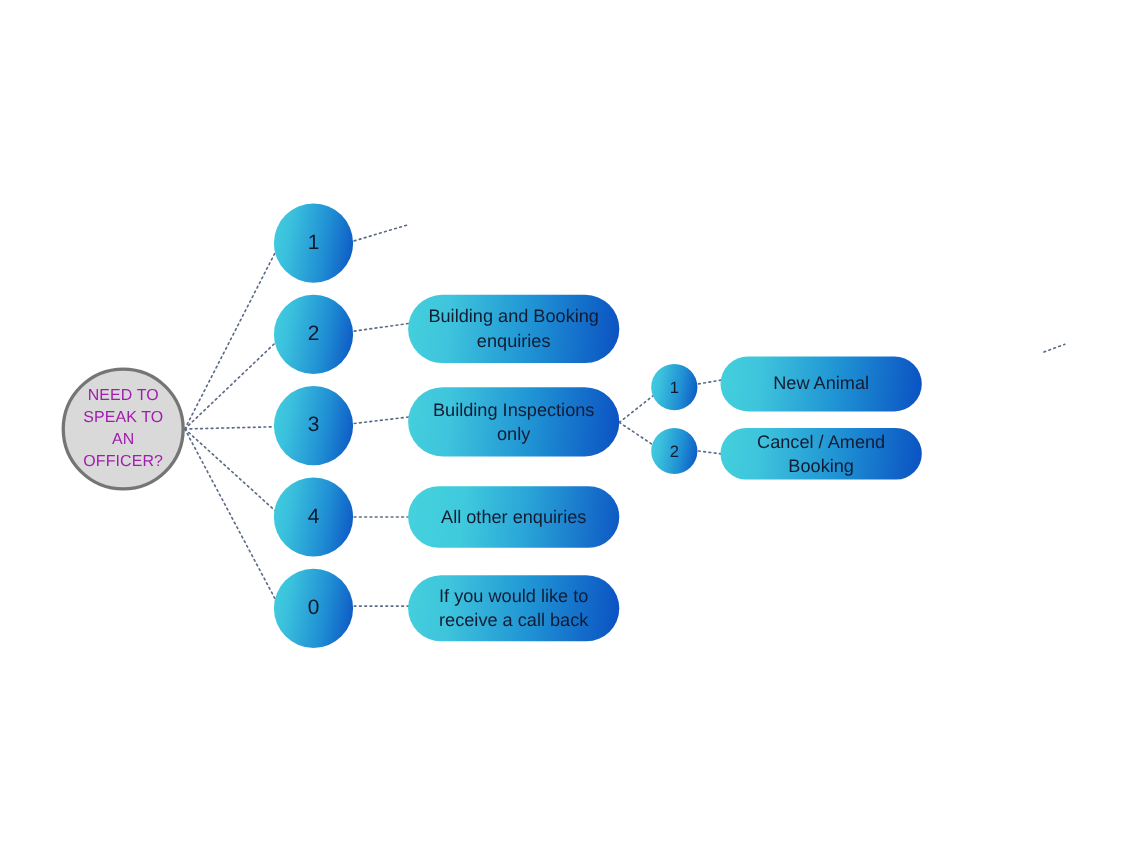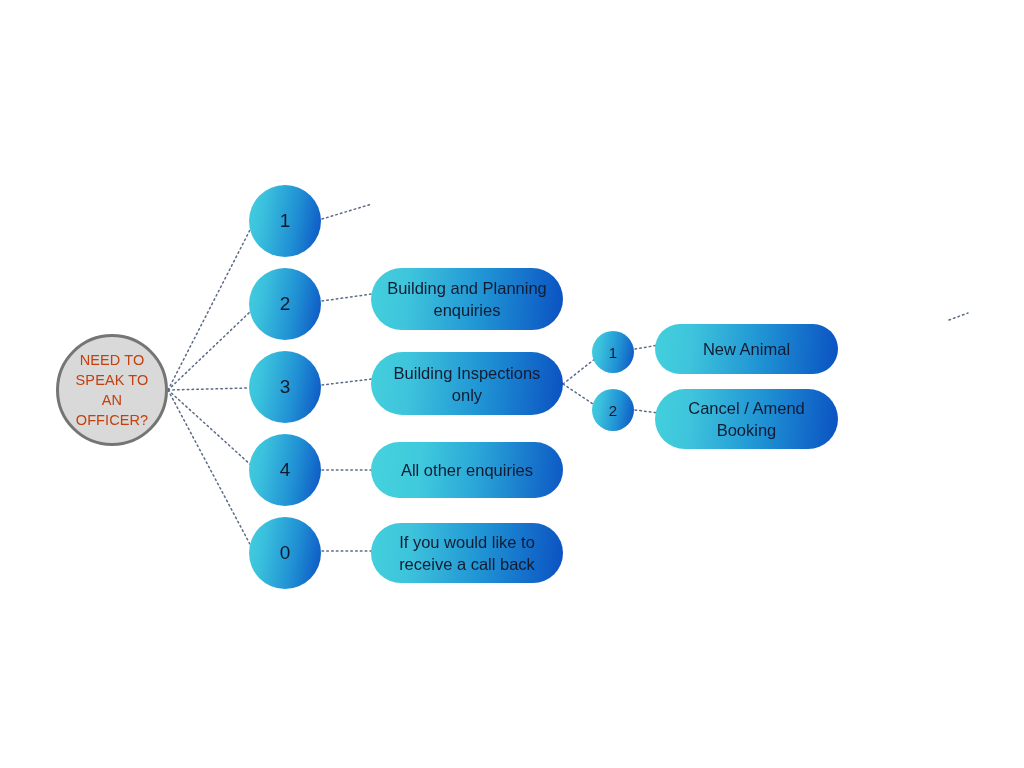--- a/index.html
+++ b/index.html
@@ -40,21 +40,21 @@
     border: 3px solid #757575;
     box-sizing: border-box;
     display: flex;
     align-items: center;
     justify-content: center;
     text-align: center;
   }
   .root-node .root-label {
     font-size: 14.5px;
     line-height: 20px;
-    color: #c2410c;
+    color: #a21caf;
     letter-spacing: .1px;
     white-space: pre-line;
     font-family: "Liberation Sans", sans-serif;
   }
 
   
   .opt-circle {
     position: absolute;
     border-radius: 50%;
     background: linear-gradient(100deg, #43cfdd 0%, #3ac0dd 22%, #2090d4 62%, #0b52c3 100%);
@@ -133,28 +133,28 @@
 AN
 OFFICER?</div>
   </div>
 
   <div class="opt-circle level1" style="left:249px; top:185px;">1</div>
   <div class="opt-circle level1" style="left:249px; top:268px;">2</div>
   <div class="opt-circle level1" style="left:249px; top:351px;">3</div>
   <div class="opt-circle level1" style="left:249px; top:434px;">4</div>
   <div class="opt-circle level1" style="left:249px; top:517px;">0</div>
 
-  <div class="pill" style="left:371px; top:268px; width:192px; height:62px;">Building and Planning
+  <div class="pill" style="left:371px; top:268px; width:192px; height:62px;">Building and Booking
 enquiries</div>
   <div class="pill" style="left:371px; top:352px; width:192px; height:63px;">Building Inspections
 only</div>
   <div class="pill" style="left:371px; top:523px; width:192px; height:60px;">If you would like to
 receive a call back</div>
   <div class="pill cyan-wide" style="left:371px; top:442px; width:192px; height:56px;">All other enquiries</div>
 
   <div class="opt-circle level2" style="left:592px; top:331px;">1</div>
   <div class="opt-circle level2" style="left:592px; top:389px;">2</div>
 
   <div class="pill" style="left:655px; top:324px; width:183px; height:50px;">New Animal</div>
-  <div class="pill" style="left:655px; top:389px; width:183px; height:60px;">Cancel / Amend
+  <div class="pill" style="left:655px; top:389px; width:183px; height:47px;">Cancel / Amend
 Booking</div>
 
 </div>
 
 </body></html>

